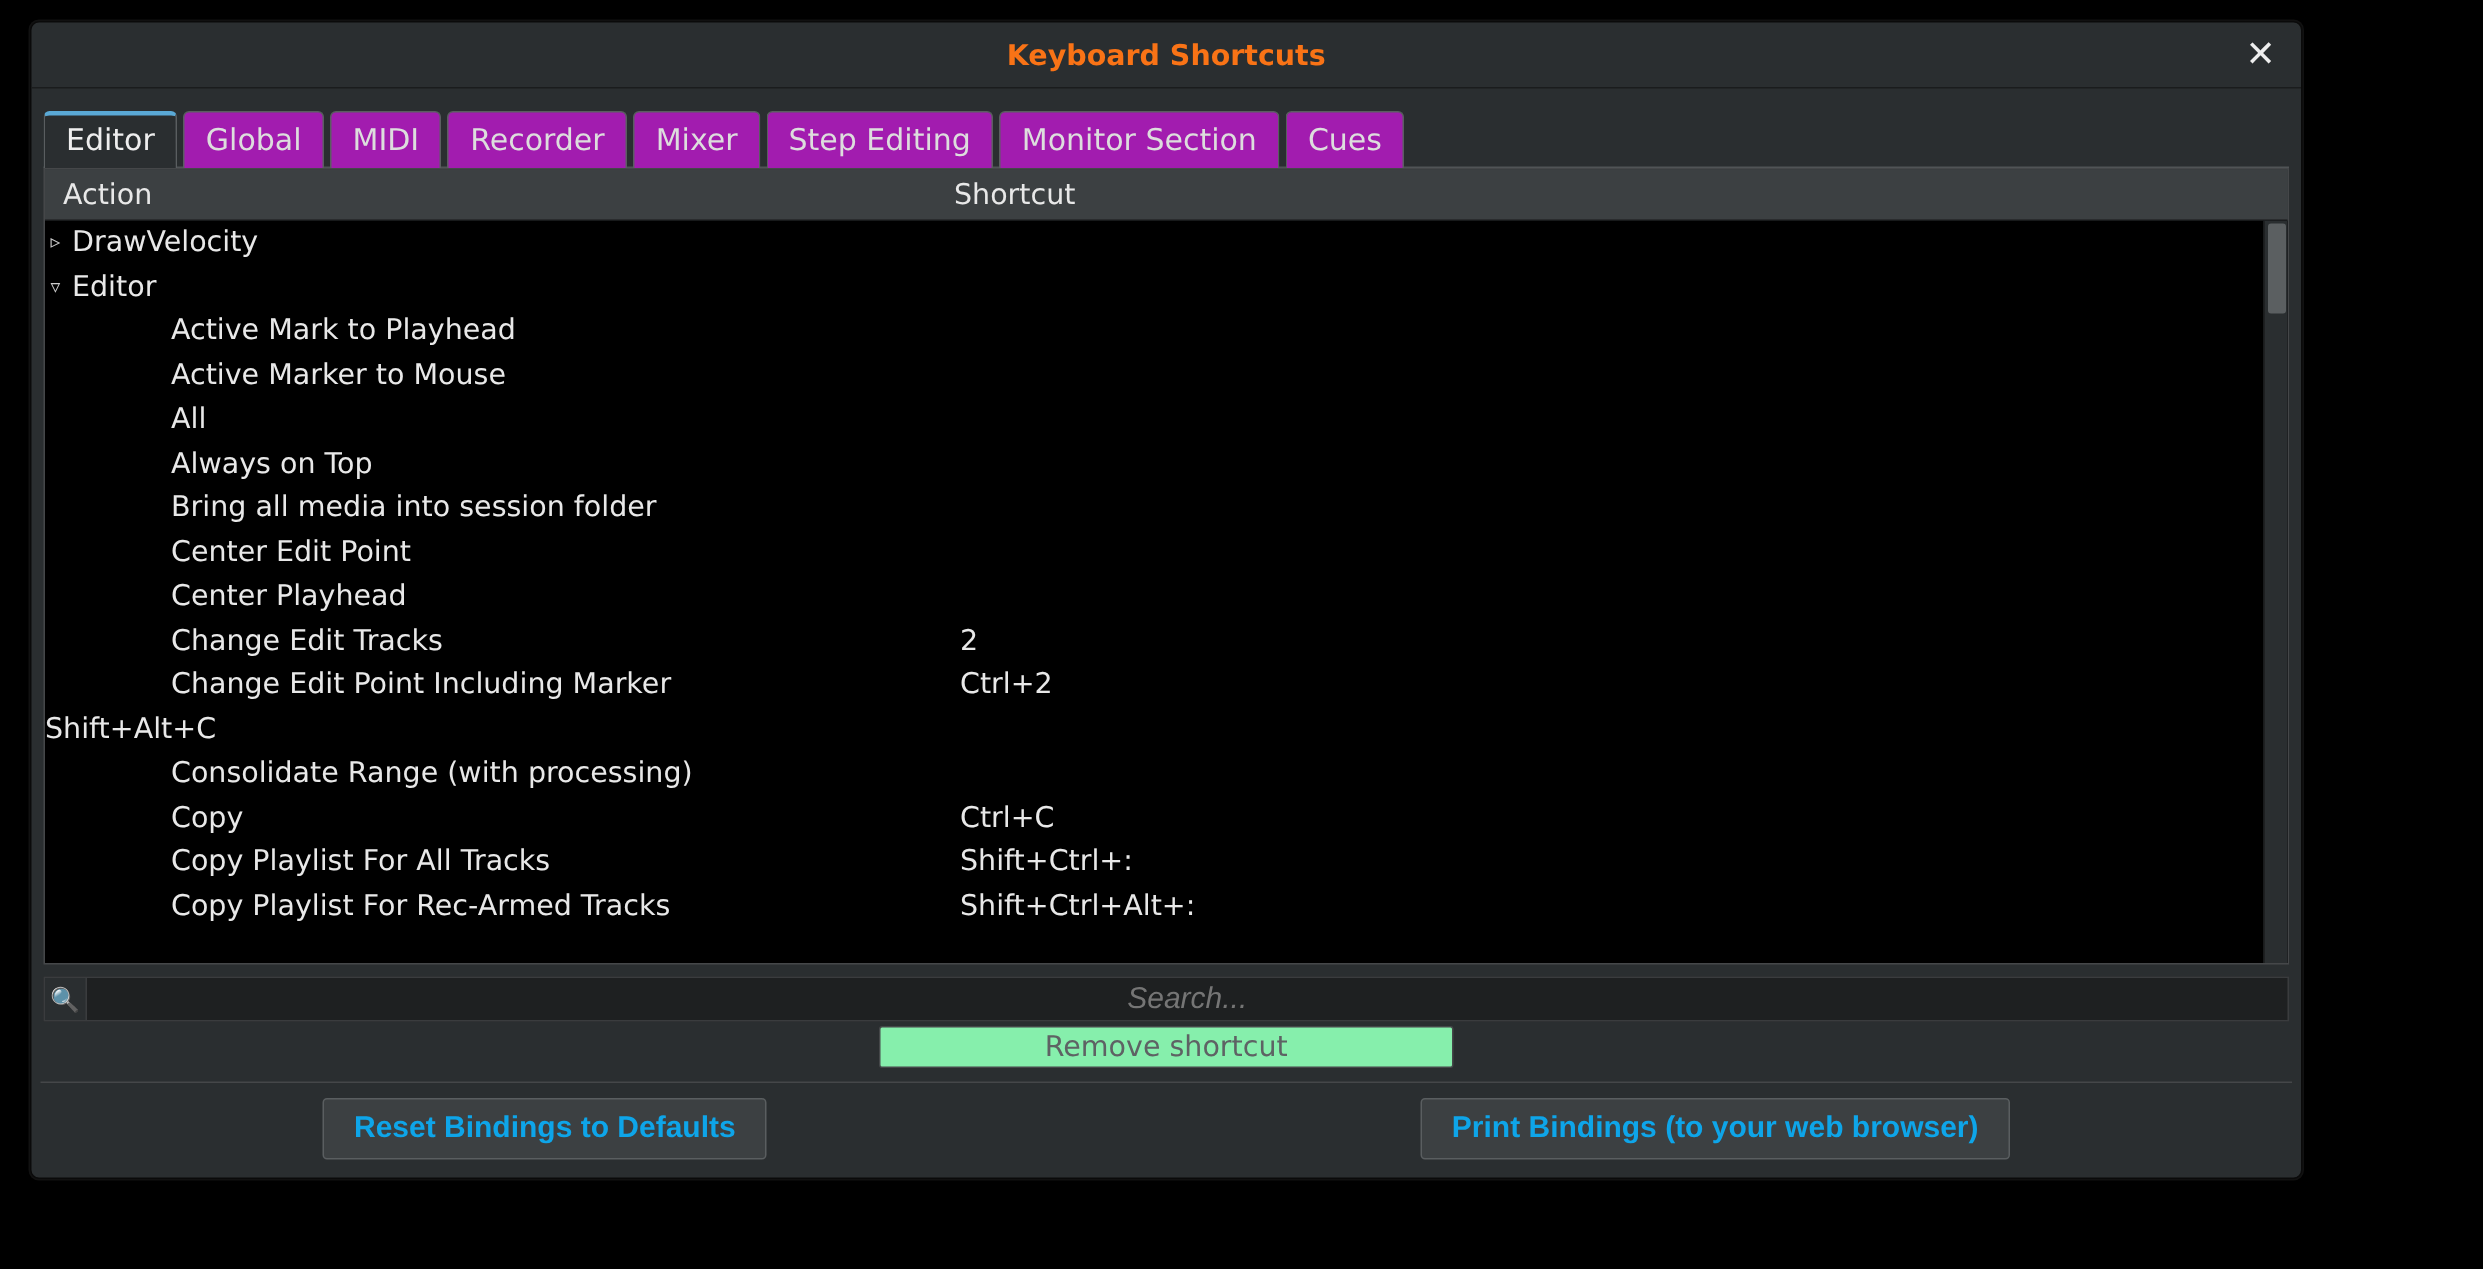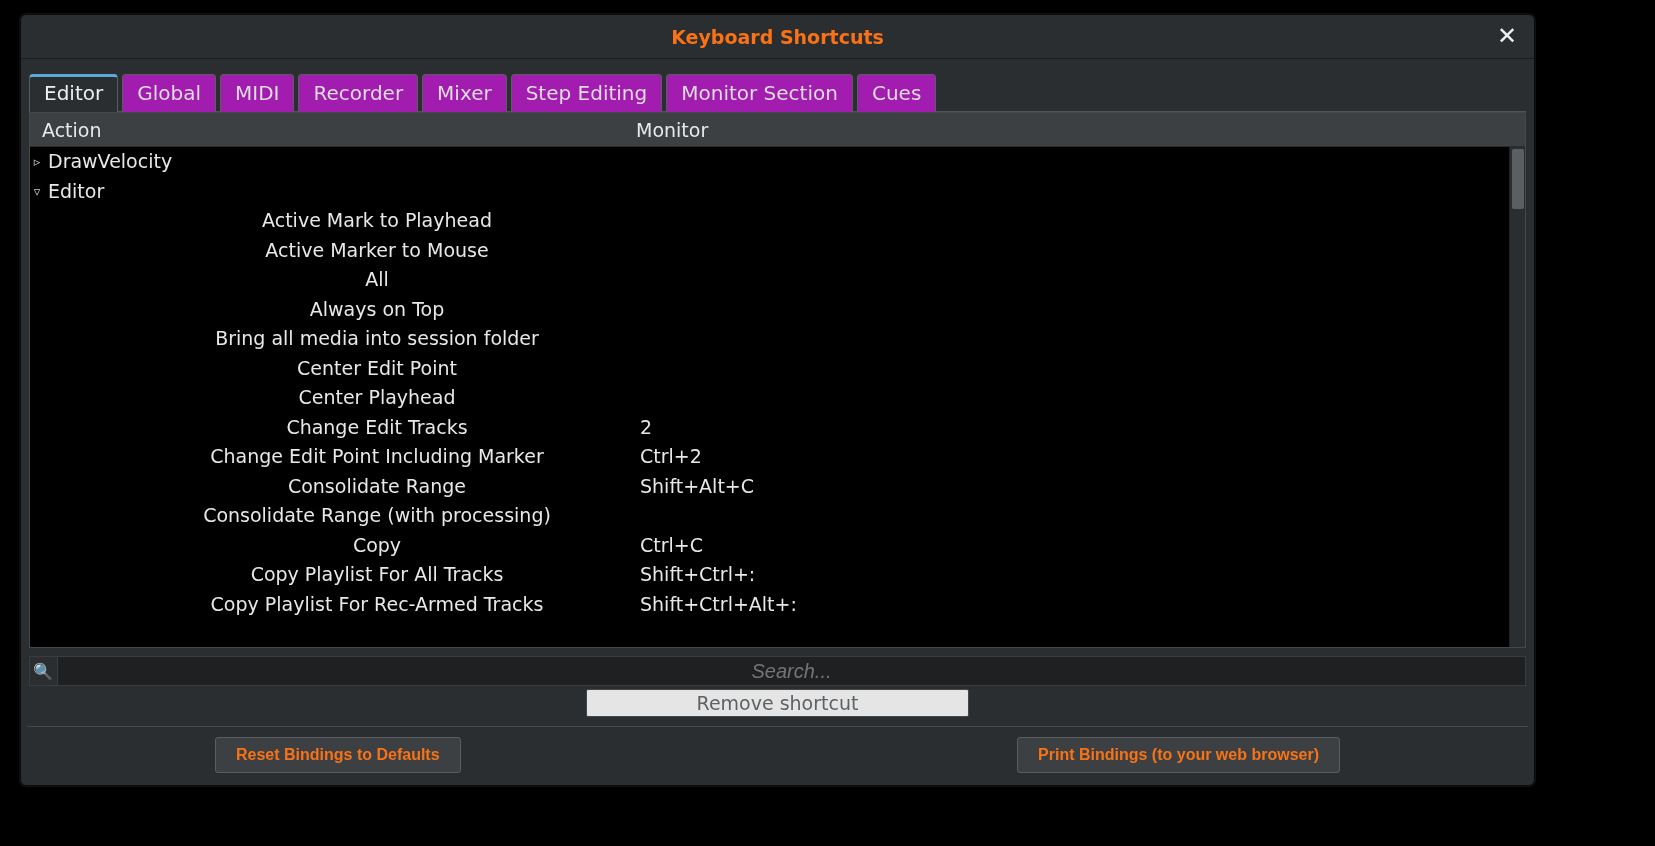--- a/index.html
+++ b/index.html
@@ -102,21 +102,21 @@
   .row {
     display: flex;
     font-size: 19px;
     line-height: 29.5px;
     height: 29.5px;
     color: #e8e8e8;
     cursor: pointer;
   }
   .row .indent0 { width: 14px; display: flex; align-items: center; justify-content: center; font-size: 13px; color: #ccc;}
   .row .label-parent { padding-left: 4px; }
-  .row.child .label-action { padding-left: 84px; width: 610px; text-align: center; }
+  .row.child .label-action { padding-left: 84px; width: 610px; }
   .row.child .label-shortcut { flex: 1; }
   .scrollbar-v {
     position: absolute;
     right: 0; top: 0;
     width: 16px; height: 100%;
     background: #2a2e30;
     border-left: 1px solid #1e2021;
   }
   .scrollbar-v .thumb {
     position: absolute;
@@ -157,38 +157,38 @@
     align-items: center;
     justify-content: center;
     gap: 10px;
     height: 30px;
     margin-top: 2px;
     font-size: 19px;
     color: #e8e8e8;
   }
   .remove-row .btn-disabled {
     padding: 2px 110px;
-    background: #e5e5e5;
+    background: #86efac;
     border: 1px solid #454749;
     color: #5e6264;
     border-radius: 2px;
   }
   .footer {
     display: flex;
     gap: 12px;
     padding: 10px 6px 6px 6px;
     border-top: 1px solid #454749;
     margin: 8px -2px 0 -2px;
   }
   .footer .spacer-l { width: 170px; }
   .footer .big-btn {
     background: #3c4042;
     border: 1px solid #5a5e60;
-    color: #f97316;
-    font-size: 16px;
+    color: #0ea5e9;
+    font-size: 20px;
     font-weight: 600;
     padding: 8px 20px;
     border-radius: 3px;
     cursor: pointer;
   }
   .footer .gap { flex: 1; }
 </style>
 </head>
 <body>
 
@@ -208,21 +208,21 @@
       <div class="tab">Recorder</div>
       <div class="tab">Mixer</div>
       <div class="tab">Step Editing</div>
       <div class="tab">Monitor Section</div>
       <div class="tab">Cues</div>
     </div>
 
     <div class="tree-wrap">
       <div class="tree-header">
         <div class="col-action-h">Action</div>
-        <div class="col-shortcut-h">Monitor</div>
+        <div class="col-shortcut-h">Shortcut</div>
       </div>
       <div class="tree-body">
 
         <div class="row">
           <span class="indent0">▹</span>
           <span class="label-parent">DrawVelocity</span>
         </div>
         <div class="row">
           <span class="indent0">▿</span>
           <span class="label-parent">Editor</span>
@@ -258,21 +258,20 @@
         </div>
         <div class="row child">
           <span class="label-action">Change Edit Tracks</span>
           <span class="label-shortcut">2</span>
         </div>
         <div class="row child">
           <span class="label-action">Change Edit Point Including Marker</span>
           <span class="label-shortcut">Ctrl+2</span>
         </div>
         <div class="row child">
-          <span class="label-action">Consolidate Range</span>
           <span class="label-shortcut">Shift+Alt+C</span>
         </div>
         <div class="row child">
           <span class="label-action">Consolidate Range (with processing)</span>
           <span class="label-shortcut"></span>
         </div>
         <div class="row child">
           <span class="label-action">Copy</span>
           <span class="label-shortcut">Ctrl+C</span>
         </div>

